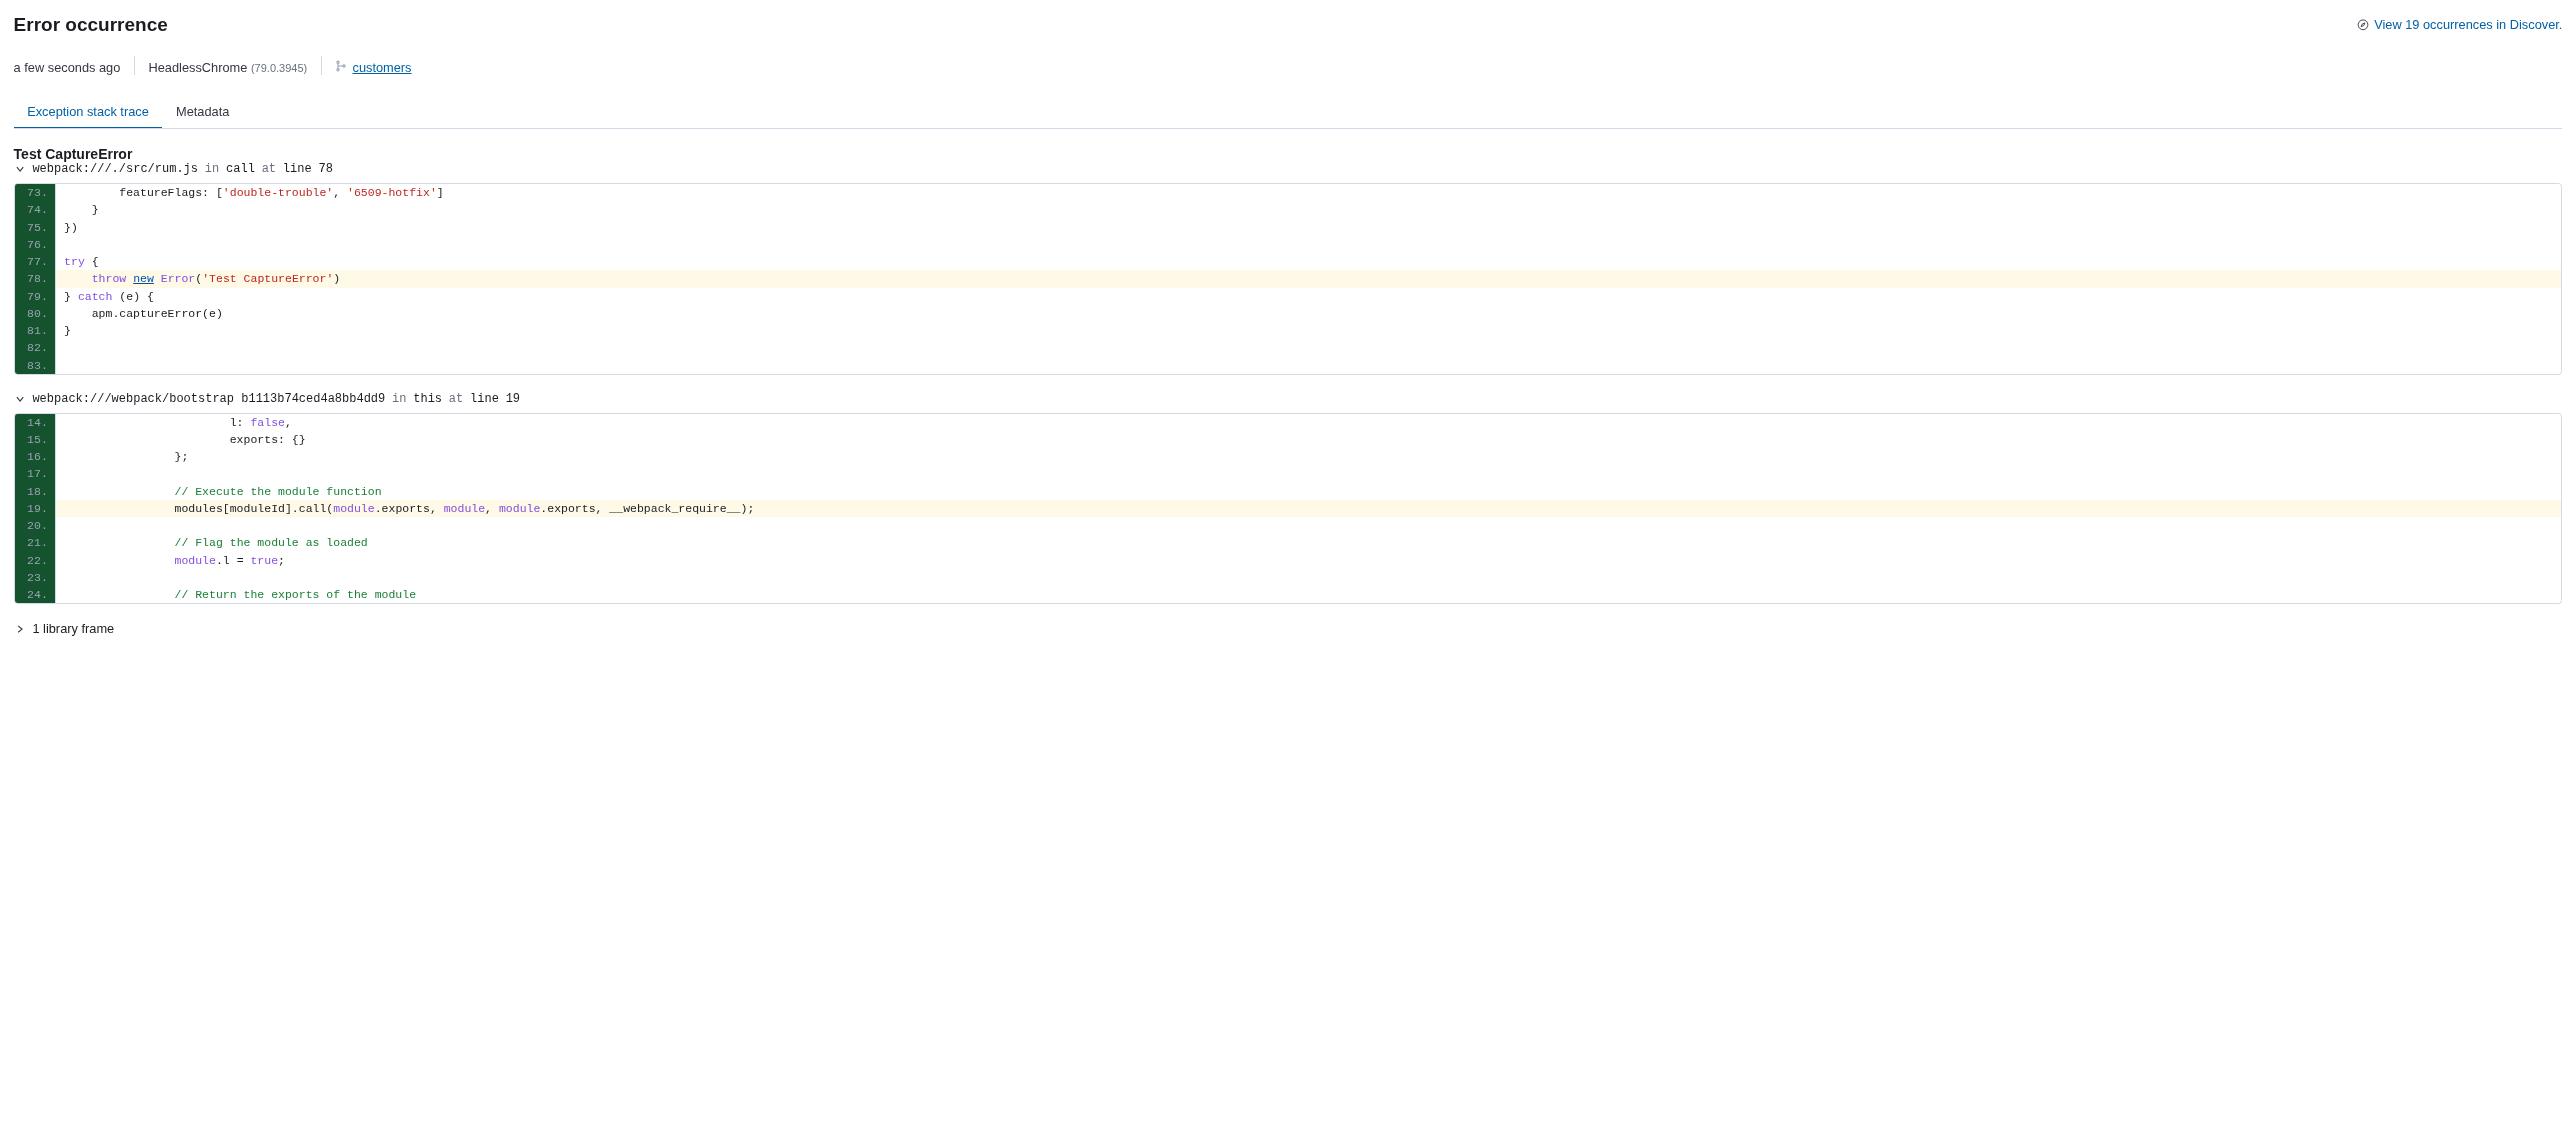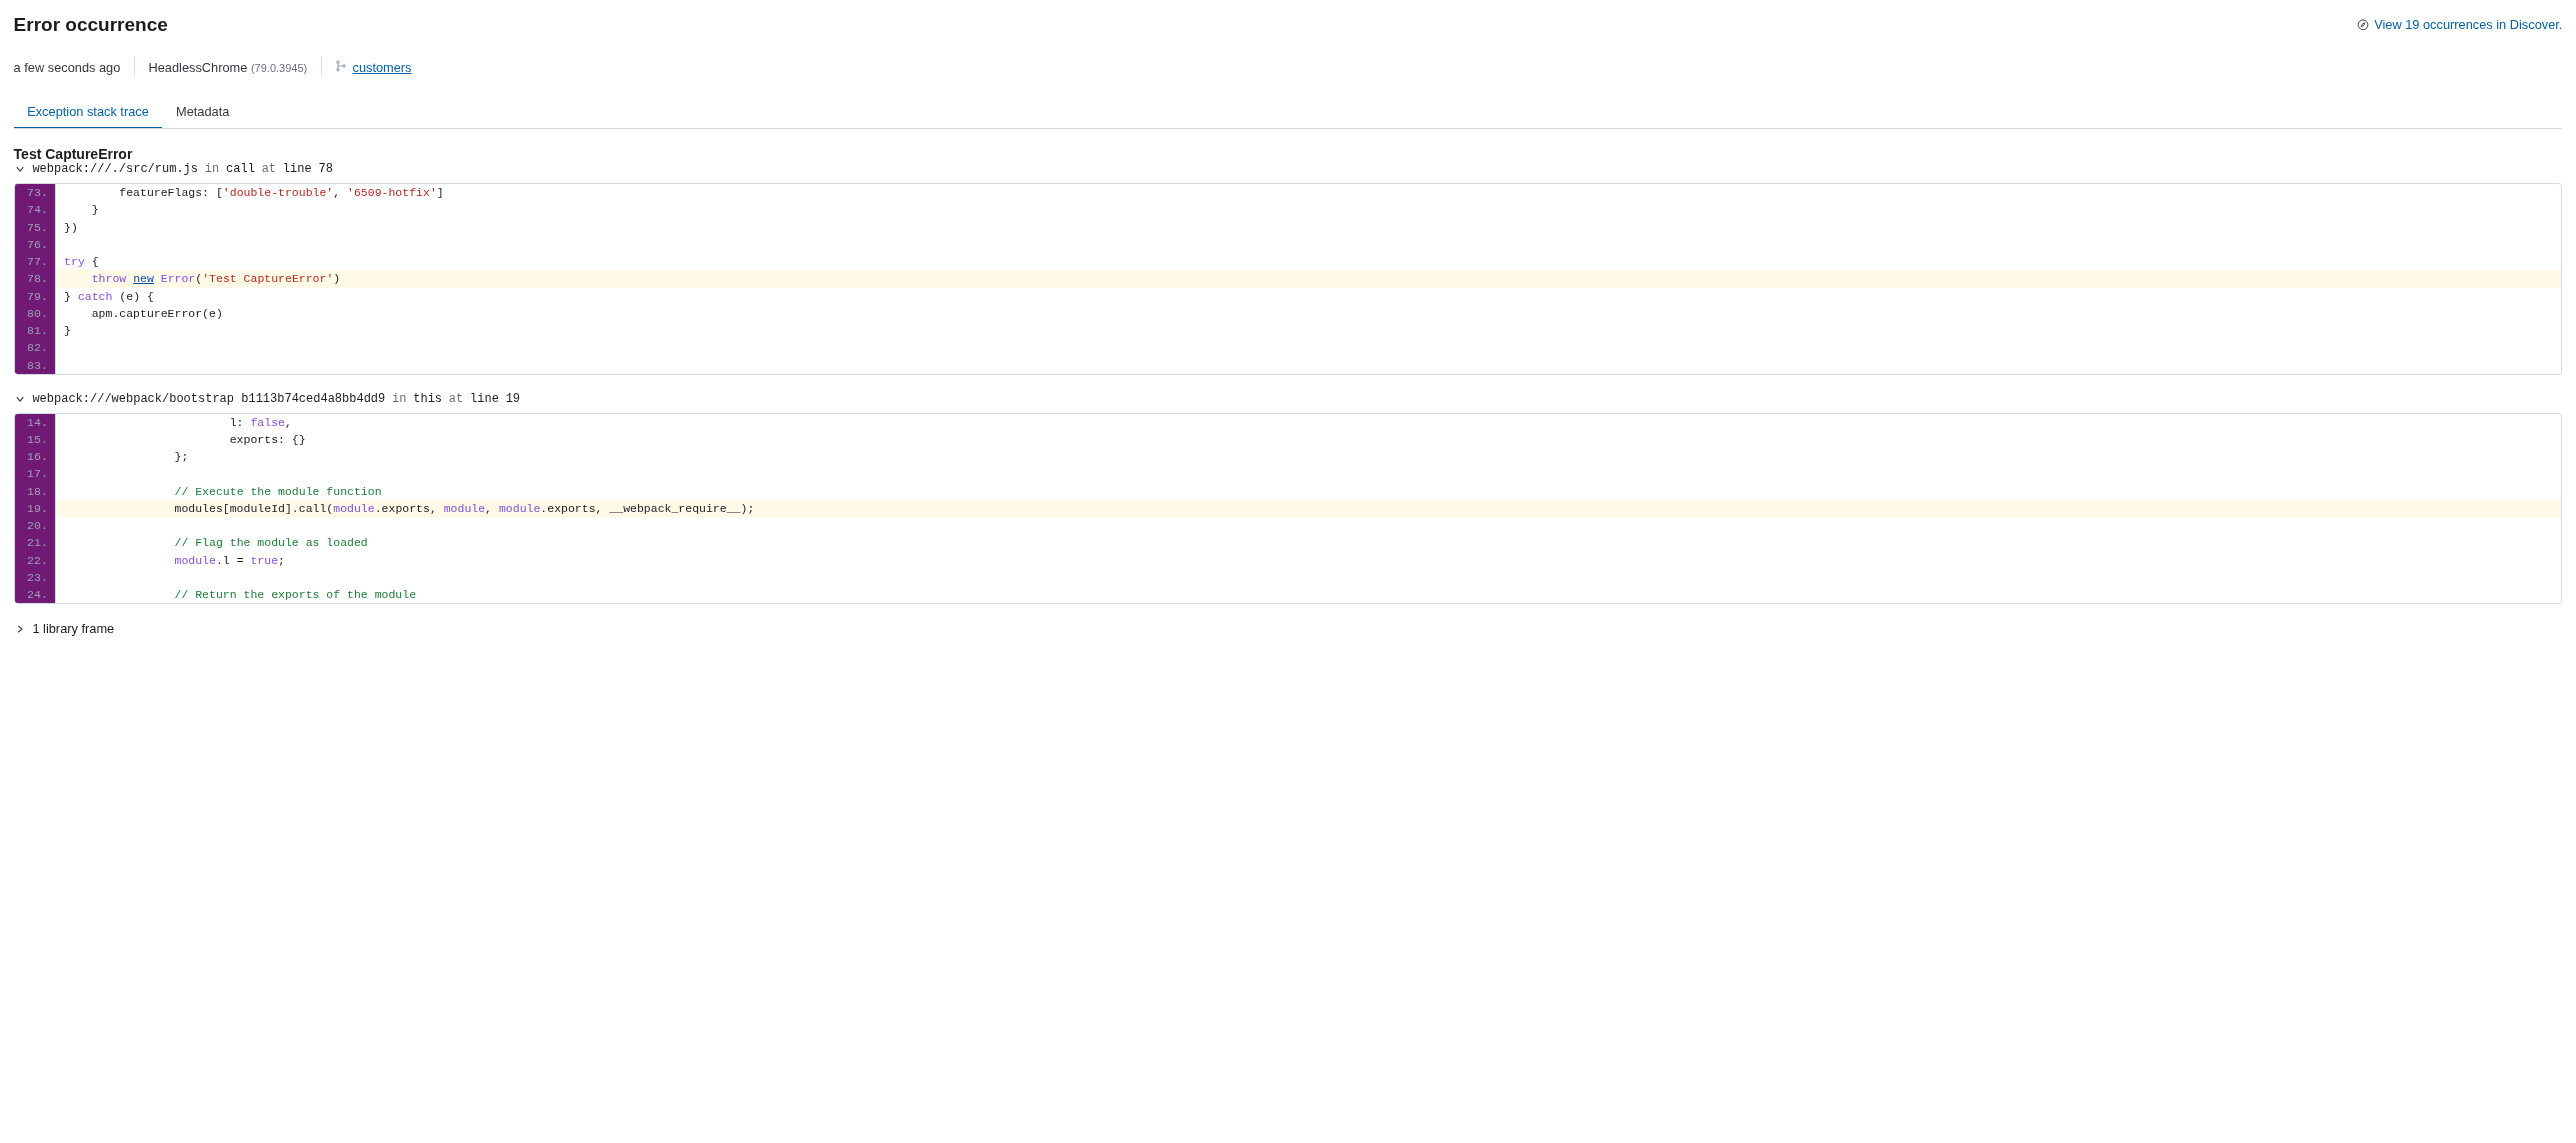--- a/index.html
+++ b/index.html
@@ -20,21 +20,21 @@
 .exc-name { font-weight: 700; font-size: 14px; }
 .frame { margin-bottom: 17px; }
 .frame-head { display: flex; align-items: center; gap: 6.8px; font-family: "SFMono-Regular", Consolas, "Liberation Mono", Menlo, monospace; font-size: 12px; margin-bottom: 6.8px; cursor: pointer; }
 .chev { width: 12px; height: 12px; display: inline-flex; align-items: center; justify-content: center; color: #343741; }
 .fh-file { color: #1a1c21; }
 .fh-dim { color: #69707d; }
 .fh-fn { color: #1a1c21; }
 .code-block { border: 0.9px solid #d3dae6; border-radius: 3.4px; overflow: hidden; font-family: "SFMono-Regular", Consolas, "Liberation Mono", Menlo, monospace; font-size: 11.5px; line-height: 1.5; }
 .code-row { display: flex; }
 .code-row.hl { background: #fff9e8; }
-.gutter { width: 41px; text-align: right; padding: 0 6.8px; color: #98a2b3; background: #701a75; border-right: 0.9px solid #d3dae6; user-select: none; flex-shrink: 0; }
+.gutter { width: 41px; text-align: right; padding: 0 6.8px; color: #98a2b3; background: #14532d; border-right: 0.9px solid #d3dae6; user-select: none; flex-shrink: 0; }
 .code { padding: 0 8.5px; white-space: pre; flex: 1; overflow-x: auto; }
 .tok-str { color: #bd271e; }
 .tok-kw { color: #8250df; }
 .tok-kw2 { color: #0550ae; text-decoration: underline; }
 .tok-cls { color: #8250df; }
 .tok-bool { color: #8250df; }
 .tok-com { color: #1a7f37; }
 .tok-prop { color: #8250df; }
 .lib-frame { display: flex; align-items: center; gap: 6.8px; font-size: 12.8px; cursor: pointer; margin-top: 6.8px; }
 </style>

